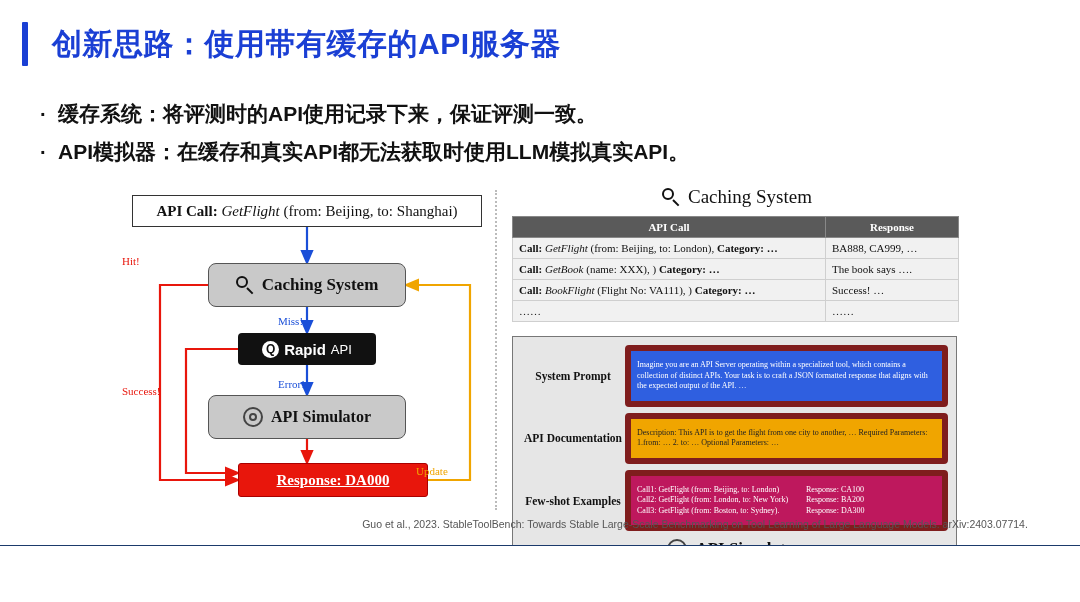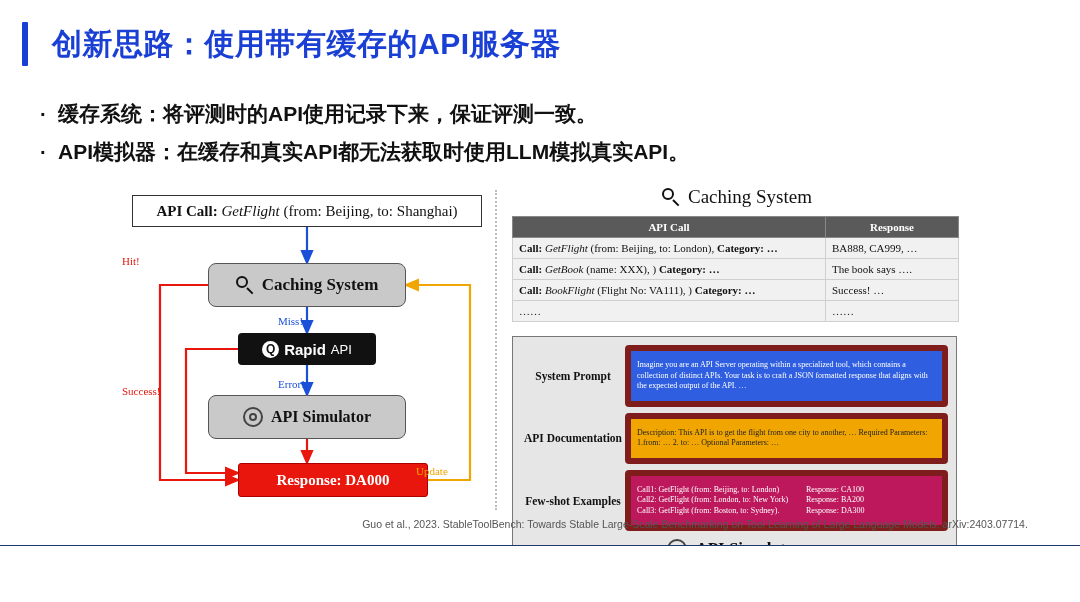--- a/index.html
+++ b/index.html
@@ -71,21 +71,21 @@
   .rapid-box .ra-q{
     display:inline-block;width:17px;height:17px;border-radius:50%;
     background:#fff;color:#111;font-size:12px;font-weight:bold;
     line-height:17px;text-align:center;font-family:"Liberation Sans",sans-serif;
   }
   .rapid-box .ra-t1{font-family:"Liberation Sans",sans-serif;}
   .rapid-box .ra-t2{font-family:"Liberation Sans",sans-serif;font-weight:normal;font-size:13px;}
   .resp-box{
     left:118px;top:268px;width:190px;height:34px;
     background:#e8160c;border:1.5px solid #a00;border-radius:3px;
-    color:#fff;font-size:15px;font-weight:bold;
+    color:#fff;font-size:15px;font-weight:bold;text-decoration:underline;
   }
 
   .lbl{position:absolute;font-size:11px;font-weight:normal;font-family:"Liberation Serif",serif;}
   .lbl-hit{left:2px;top:60px;color:#e8160c;}
   .lbl-success{left:2px;top:190px;color:#e8160c;}
   .lbl-miss{left:158px;top:120px;color:#1a4fd8;}
   .lbl-error{left:158px;top:183px;color:#1a4fd8;}
   .lbl-update{left:296px;top:270px;color:#f0a500;}
 
   .magnifier{

